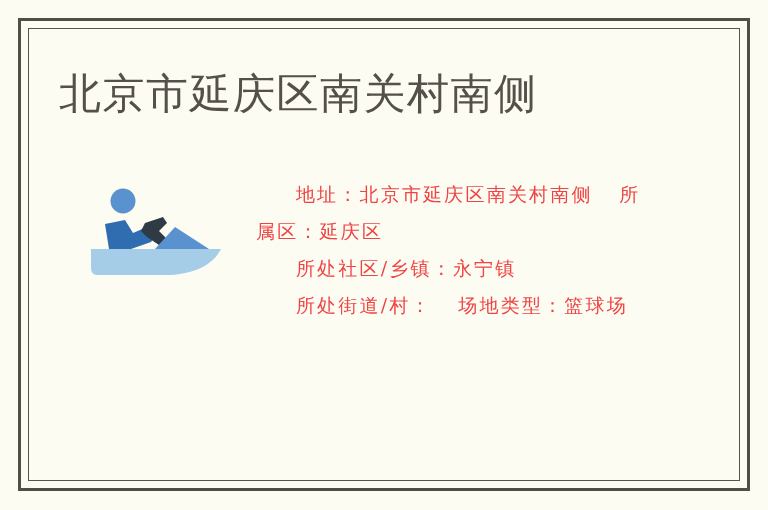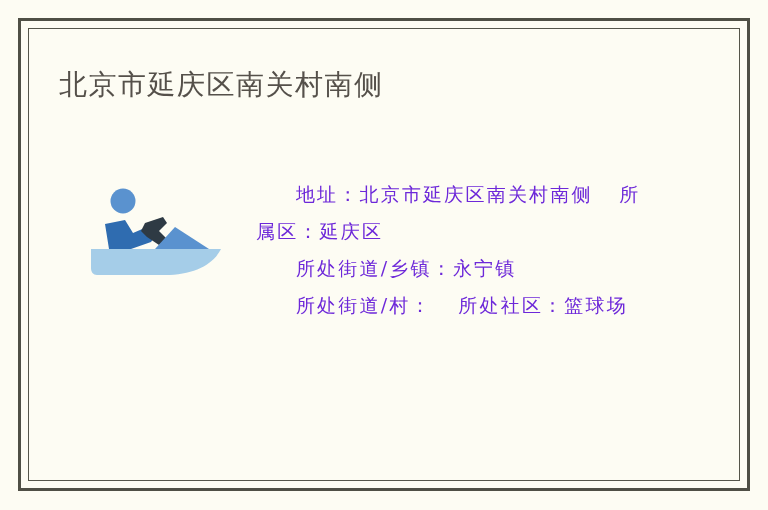--- a/index.html
+++ b/index.html
@@ -34,21 +34,21 @@
     box-sizing: border-box;
     border: 1.5px solid #55554a;
   }
 
   
   #page-title {
     position: absolute;
     left: 38px;
     top: 45px;
     font-family: "Liberation Sans", sans-serif;
-    font-size: 28px;
+    font-size: 42px;
     font-weight: 400;
     letter-spacing: 1.5px;
     color: #55504a;
     white-space: nowrap;
   }
 
   
   #content {
     position: absolute;
     left: 30px;
@@ -74,21 +74,21 @@
   
   #details {
     position: absolute;
     left: 205px;
     top: 25px;
     width: 405px;
     font-family: "DejaVu Serif", "Liberation Serif", serif;
     font-size: 19px;
     line-height: 1.95;
     letter-spacing: 2.2px;
-    color: #6d28d9;
+    color: #ef4444;
   }
   #details p {
     margin: 0;
     text-indent: 2.1em;
   }
   #details p .gap {
     display: inline-block;
     width: 1.4em;
   }
 </style>
@@ -112,18 +112,18 @@
         <path d="M64 44 L82 38 L86 44 L78 52 L86 60 L78 66 L66 58 L60 52 Z" fill="#2e3a44"></path>
 
         <path d="M74 70 L94 48 L128 70 Z" fill="#5a92cf"></path>
 
         <path d="M10 70 L140 70 C132 86 112 96 84 96 L16 96 C12 96 10 93 10 89 Z" fill="#a5cde8"></path>
       </svg>
     </div>
 
     <div id="details">
       <p><span>地址：北京市延庆区南关村南侧</span><span class="gap"></span><span>所属区：延庆区</span></p>
-      <p><span>所处街道/乡镇：永宁镇</span></p>
-      <p><span>所处街道/村：</span><span class="gap"></span><span>所处社区：篮球场</span></p>
+      <p><span>所处社区/乡镇：永宁镇</span></p>
+      <p><span>所处街道/村：</span><span class="gap"></span><span>场地类型：篮球场</span></p>
     </div>
 
   </div>
 </div>
 
 </body></html>

